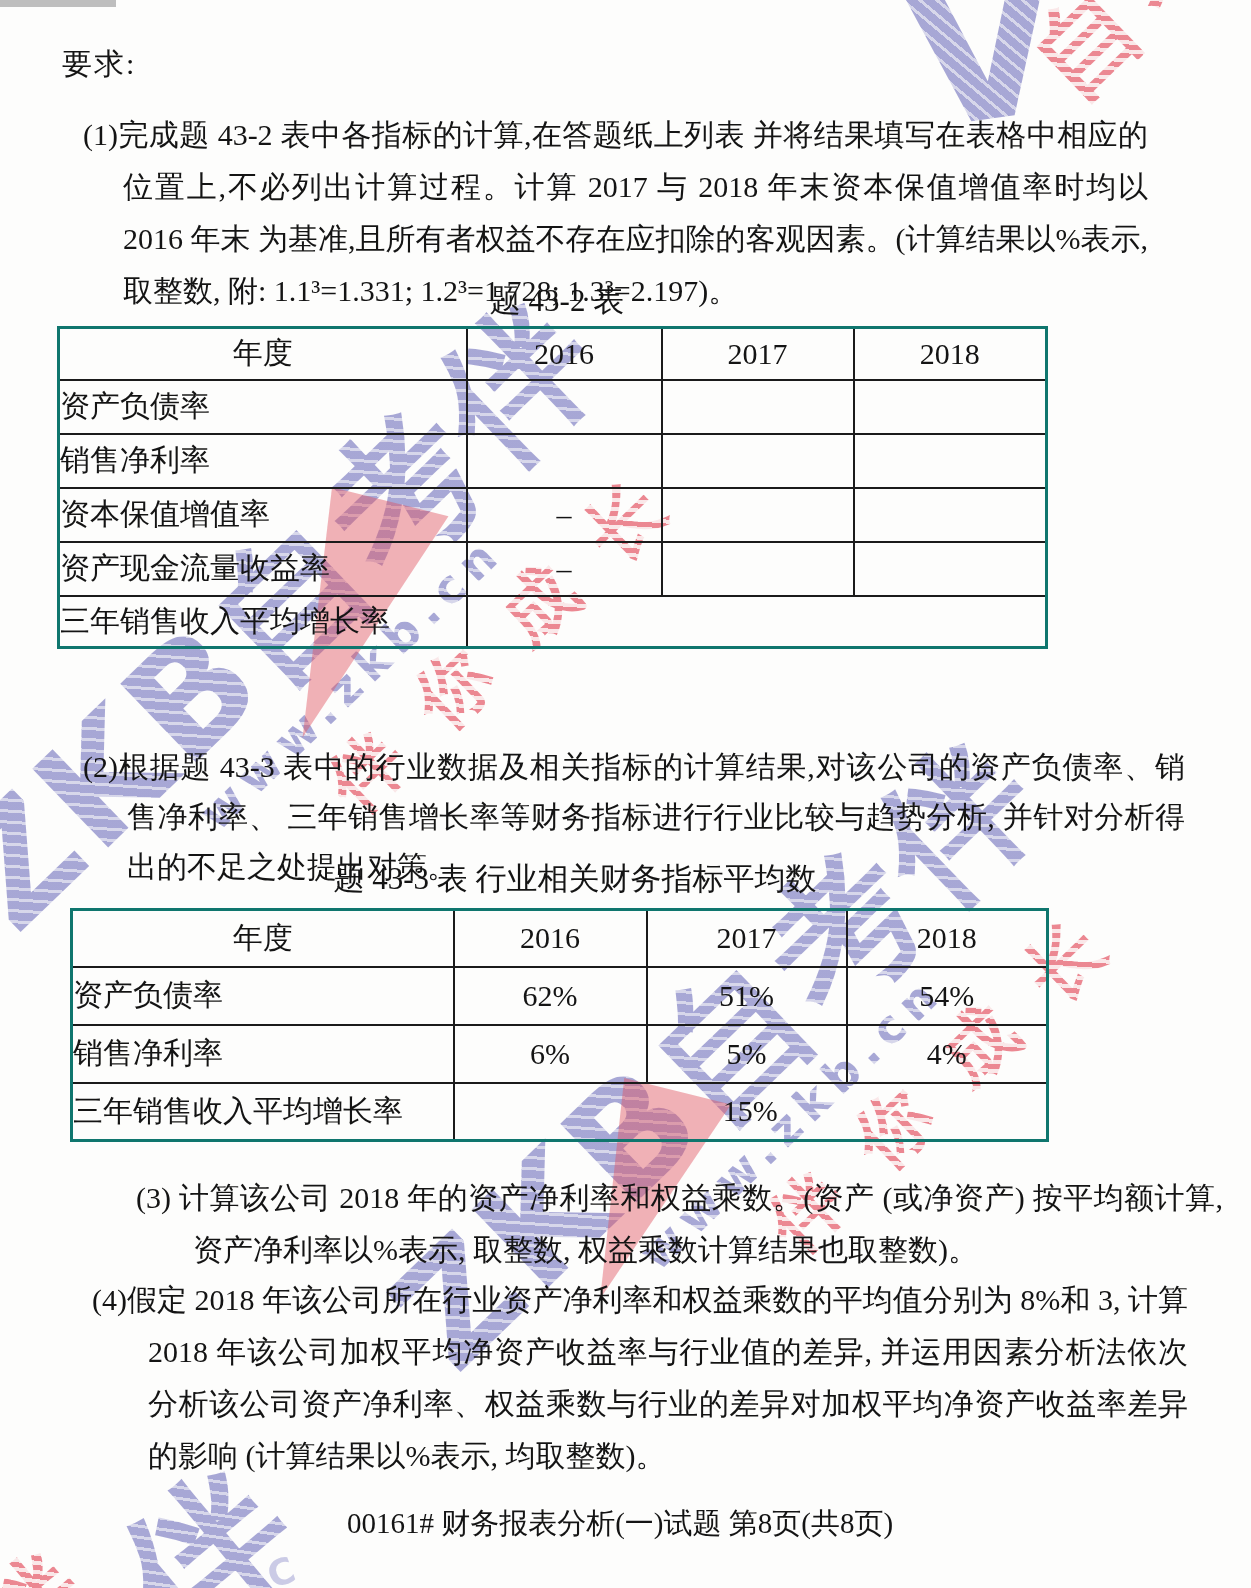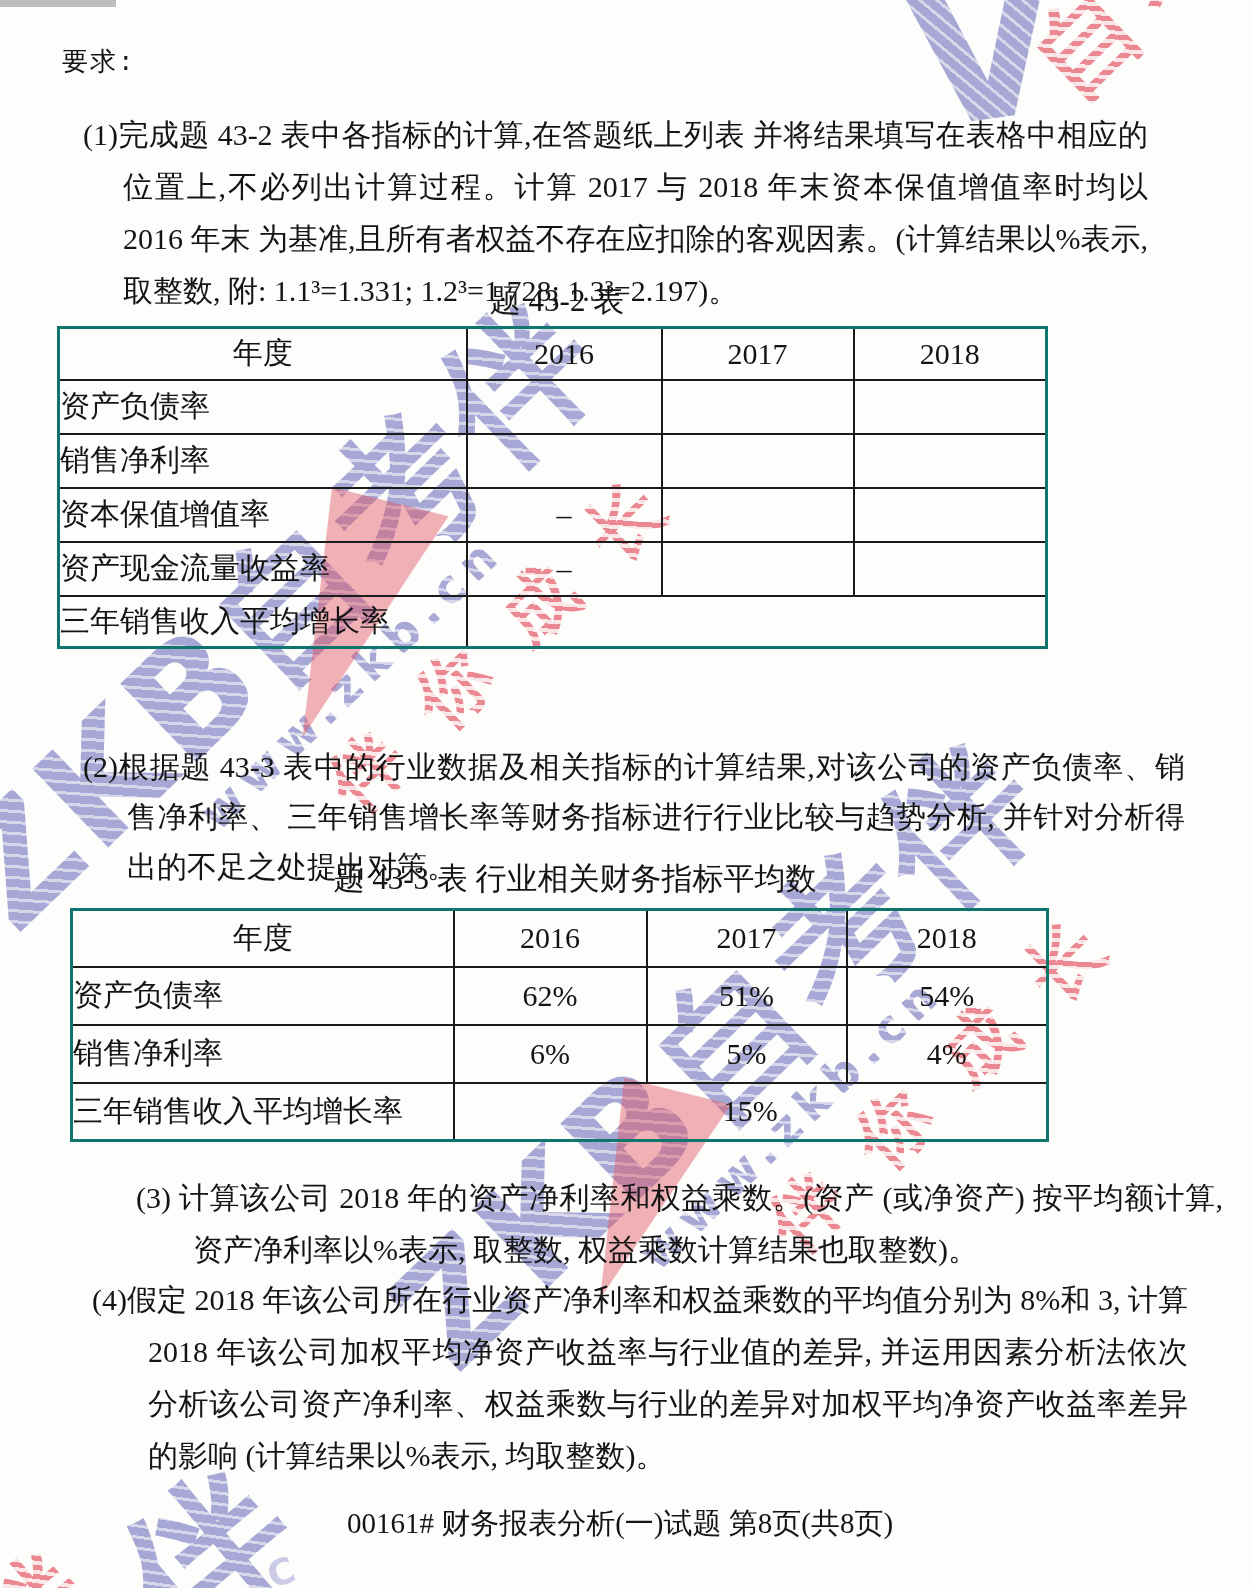--- a/index.html
+++ b/index.html
@@ -50,21 +50,21 @@
          border-top:220px solid rgba(223,85,97,.45);transform:rotate(14deg);}
   .corner{position:absolute;font-family:"DejaVu Sans","Liberation Sans",sans-serif;font-weight:bold;white-space:nowrap;}
   .c-logo{left:908px;top:-62px;font-size:195px;transform:rotate(-8deg);}
   .c-red-tr{left:1016px;top:-74px;font-size:102px;letter-spacing:20px;transform:rotate(-44deg);}
   .c-blue-bl{left:126px;top:1448px;font-size:168px;transform:rotate(-40deg);}
   .c-red-bl{left:-14px;top:1540px;font-size:92px;transform:rotate(-40deg);}
   .c-c-bl{left:268px;top:1552px;font-size:36px;transform:rotate(-20deg);color:rgba(162,162,212,.55);}
   .smudge{position:absolute;left:0;top:0;width:116px;height:7px;background:#8a8a8a;opacity:.55;}
   
   .content{position:absolute;inset:0;z-index:2;}
-  .req{position:absolute;left:62px;top:44px;font-size:26px;letter-spacing:2px;font-family:Liberation Mono, monospace;}
+  .req{position:absolute;left:62px;top:44px;font-size:30px;letter-spacing:2px;}
   .para{position:absolute;font-size:30px;text-align:justify;color:#141414;}
   .p1{left:83px;top:79px;width:1025px;padding-left:40px;text-indent:-40px;line-height:52px;}
   .p2{left:83px;top:712px;width:1058px;padding-left:44px;text-indent:-44px;line-height:50px;}
   .p3{left:88px;top:1142px;width:1030px;padding-left:57px;text-indent:-57px;line-height:52px;margin-left:48px;}
   .p4{left:92px;top:1244px;width:1040px;padding-left:56px;text-indent:-56px;line-height:52px;}
   .cap{position:absolute;text-align:center;font-size:31px;}
   .cap1{left:57px;top:280px;width:1000px;}
   .cap2{left:70px;top:858px;width:1010px;}
   table.grid{position:absolute;border-collapse:collapse;table-layout:fixed;background:transparent;border:3px solid #0f766e;}
   table.grid th,table.grid td{border:2px solid #1b1b1b;font-size:30px;font-weight:normal;padding:0;overflow:hidden;}

